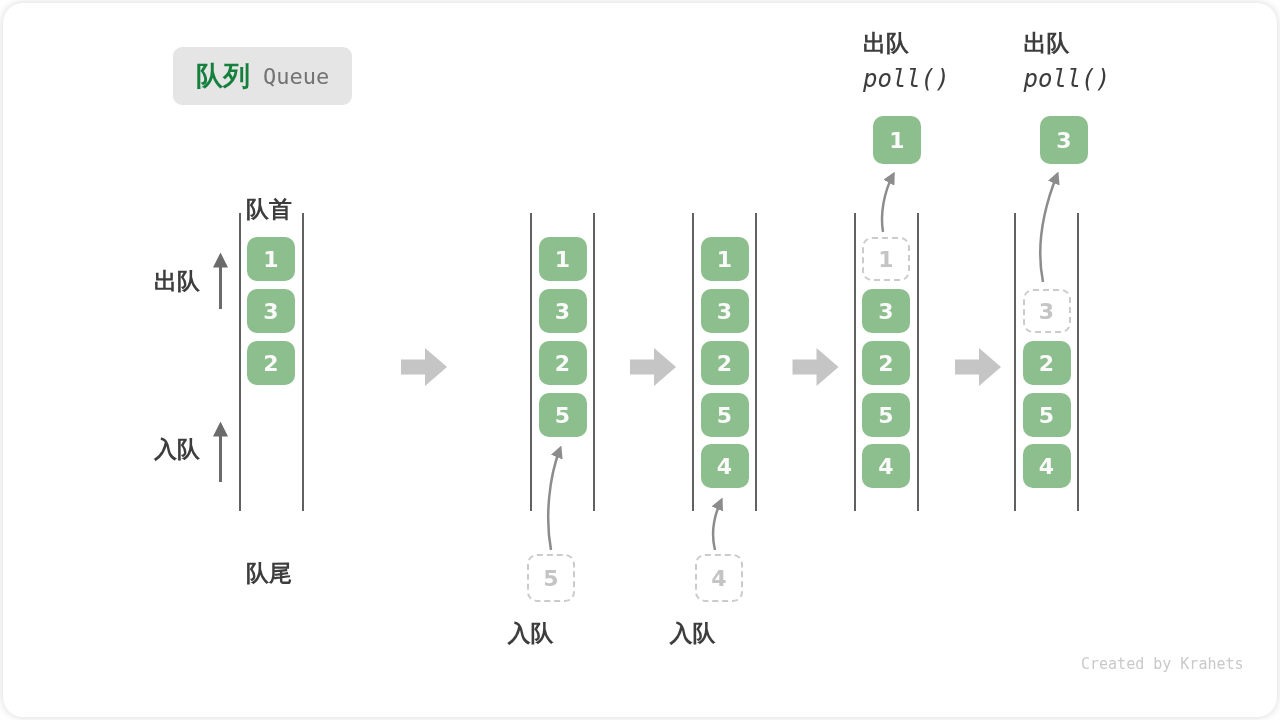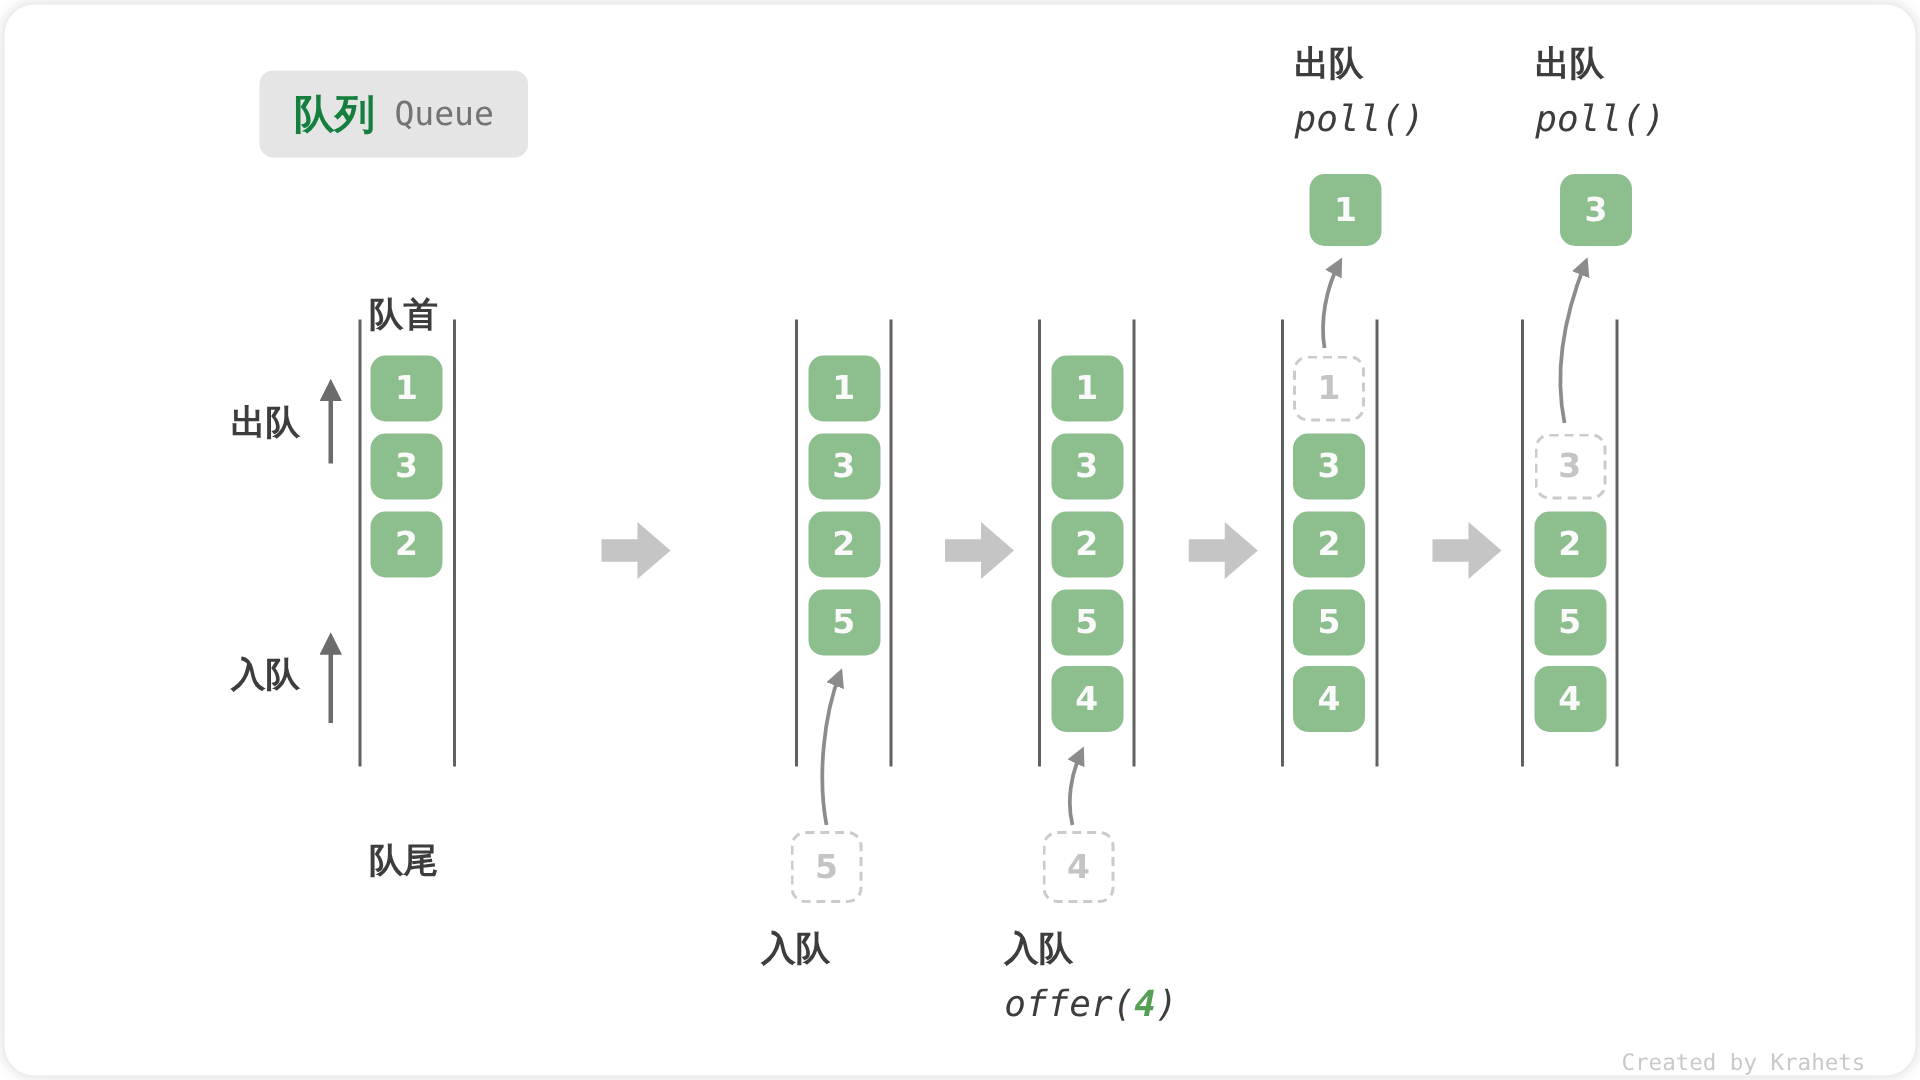--- a/index.html
+++ b/index.html
@@ -48,21 +48,21 @@
     display:flex;align-items:center;justify-content:center;
     font-size:22px;font-weight:bold;top:113px;
   }
   .op{position:absolute;white-space:nowrap;}
   .op .op-zh{font-size:23px;font-weight:bold;color:#3d3d3d;height:36px;line-height:32px;}
   .op .op-code{font-family:"DejaVu Sans Mono", monospace;font-size:24px;color:#3d3d3d;line-height:32px;font-style:italic;}
   .op .arg{color:#55a055;font-weight:bold;}
   .op-above{top:24px;}
   .op-below{top:614px;}
   .watermark{
-    position:absolute;left:1078px;top:696px;
+    position:absolute;left:1078px;top:652px;
     font-family:"DejaVu Sans Mono", monospace;font-size:15px;color:#c9c9c9;
   }
   #arrow-layer{position:absolute;left:0;top:0;pointer-events:none;}
   #states-layer{position:absolute;left:0;top:0;width:1280px;height:720px;}
 </style>
 </head>
 <body>
 
 <div class="card">
 
@@ -123,21 +123,20 @@
         <div class="queue-wall" style="left:689px;"></div>
         <div class="queue-wall" style="left:752px;"></div>
         <div class="qbox" style="left:697.5px;top:234px;">1</div>
         <div class="qbox" style="left:697.5px;top:286px;">3</div>
         <div class="qbox" style="left:697.5px;top:338px;">2</div>
         <div class="qbox" style="left:697.5px;top:390px;">5</div>
         <div class="qbox" style="left:697.5px;top:441px;">4</div>
         <div class="incoming-box" style="left:692px;">4</div>
         <div class="op op-below" style="left:666.5px;">
           <div class="op-zh">入队</div>
-          <div class="op-code"><span>offer(</span><span class="arg">4</span><span>)</span></div>
         </div>
       </div>
       <div class="queue-state">
         <div class="queue-wall" style="left:850.5px;"></div>
         <div class="queue-wall" style="left:913.5px;"></div>
         <div class="qbox dashed" style="left:859px;top:234px;">1</div>
         <div class="qbox" style="left:859px;top:286px;">3</div>
         <div class="qbox" style="left:859px;top:338px;">2</div>
         <div class="qbox" style="left:859px;top:390px;">5</div>
         <div class="qbox" style="left:859px;top:441px;">4</div>

